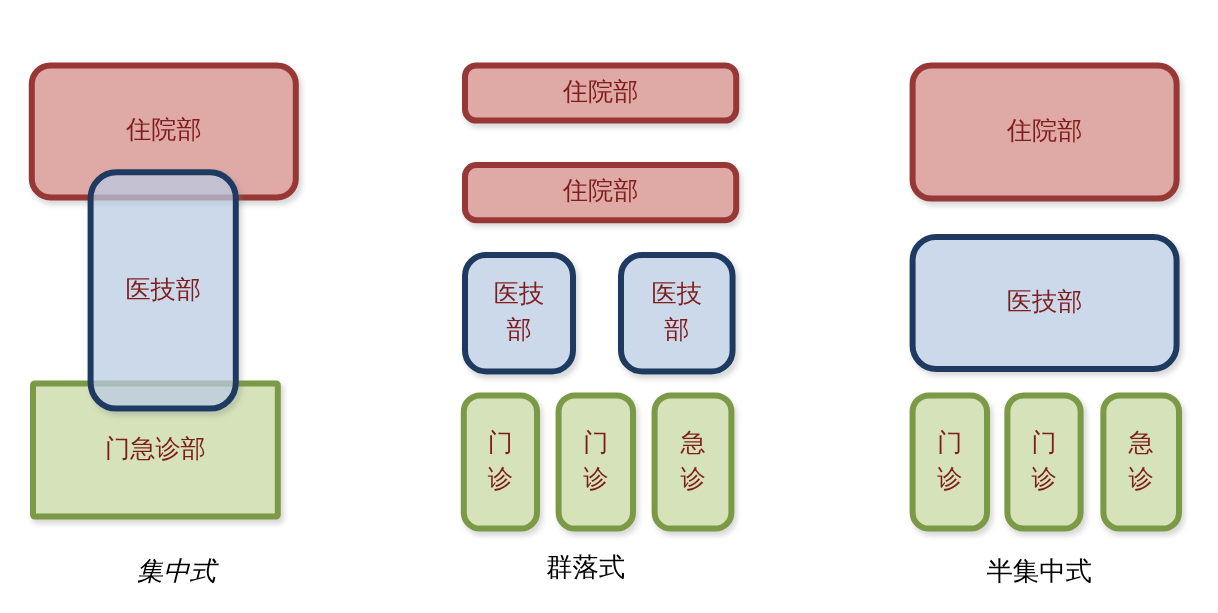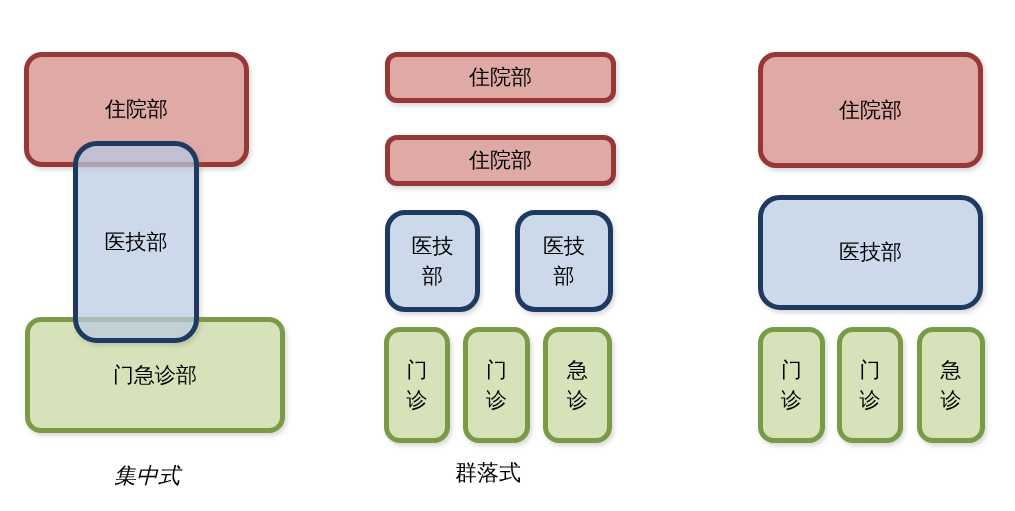--- a/index.html
+++ b/index.html
@@ -8,21 +8,21 @@
     width:1015px;height:511px;
     background:#ffffff;
     font-family:"Liberation Sans","DejaVu Sans",sans-serif;
     overflow:hidden;
   }
   .box{
     position:absolute;
     box-sizing:border-box;
     display:flex;align-items:center;justify-content:center;
     text-align:center;
-    color:#000000;
+    color:#7f1d1d;
     font-size:21px;
     box-shadow:2px 3px 4px rgba(130,130,130,0.30);
   }
   .red{
     background:var(--inpatient-fill,#dfa9a5);
     border:5px solid var(--inpatient-border,#973836);
   }
   .blue{
     background:var(--medtech-fill,rgba(184,202,226,0.72));
     border:5px solid var(--medtech-border,#1f3a60);
@@ -38,21 +38,21 @@
   .caption{
     position:absolute;
     font-size:22px;
     color:#000;
     white-space:nowrap;
   }
 
   
   .l-red  {left:24px; top:52px;  width:225px; height:115px; border-radius:18px;}
   .l-blue {left:73px; top:141px; width:126px; height:202px; border-radius:24px;}
-  .l-green{left:25px; top:317px; width:260px; height:116px; border-radius:16px;}
+  .l-green{left:25px; top:317px; width:209px; height:116px; border-radius:4px;}
   .cap-l  {left:114px; top:461px;font-style:italic;}
 
   
   .m-red1 {left:385px; top:52px;  width:231px; height:51px;  border-radius:12px;}
   .m-red2 {left:385px; top:135px; width:231px; height:51px;  border-radius:12px;}
   .m-blue1{left:385px; top:210px; width:95px;  height:102px; border-radius:20px;}
   .m-blue2{left:515px; top:210px; width:98px;  height:102px; border-radius:20px;}
   .m-grn1 {left:384px; top:327px; width:66px;  height:116px; border-radius:16px;}
   .m-grn2 {left:463px; top:327px; width:67px;  height:116px; border-radius:16px;}
   .m-grn3 {left:543px; top:327px; width:69px;  height:116px; border-radius:16px;}
@@ -113,14 +113,15 @@
   </div>
   <div class="box green wrap-1 r-grn1">
     <span class="lbl">门诊</span>
   </div>
   <div class="box green wrap-1 r-grn2">
     <span class="lbl">门诊</span>
   </div>
   <div class="box green wrap-1 r-grn3">
     <span class="lbl">急诊</span>
   </div>
+  <div class="caption cap-r">半集中式</div>
 
 </div>
 
 </body></html>

